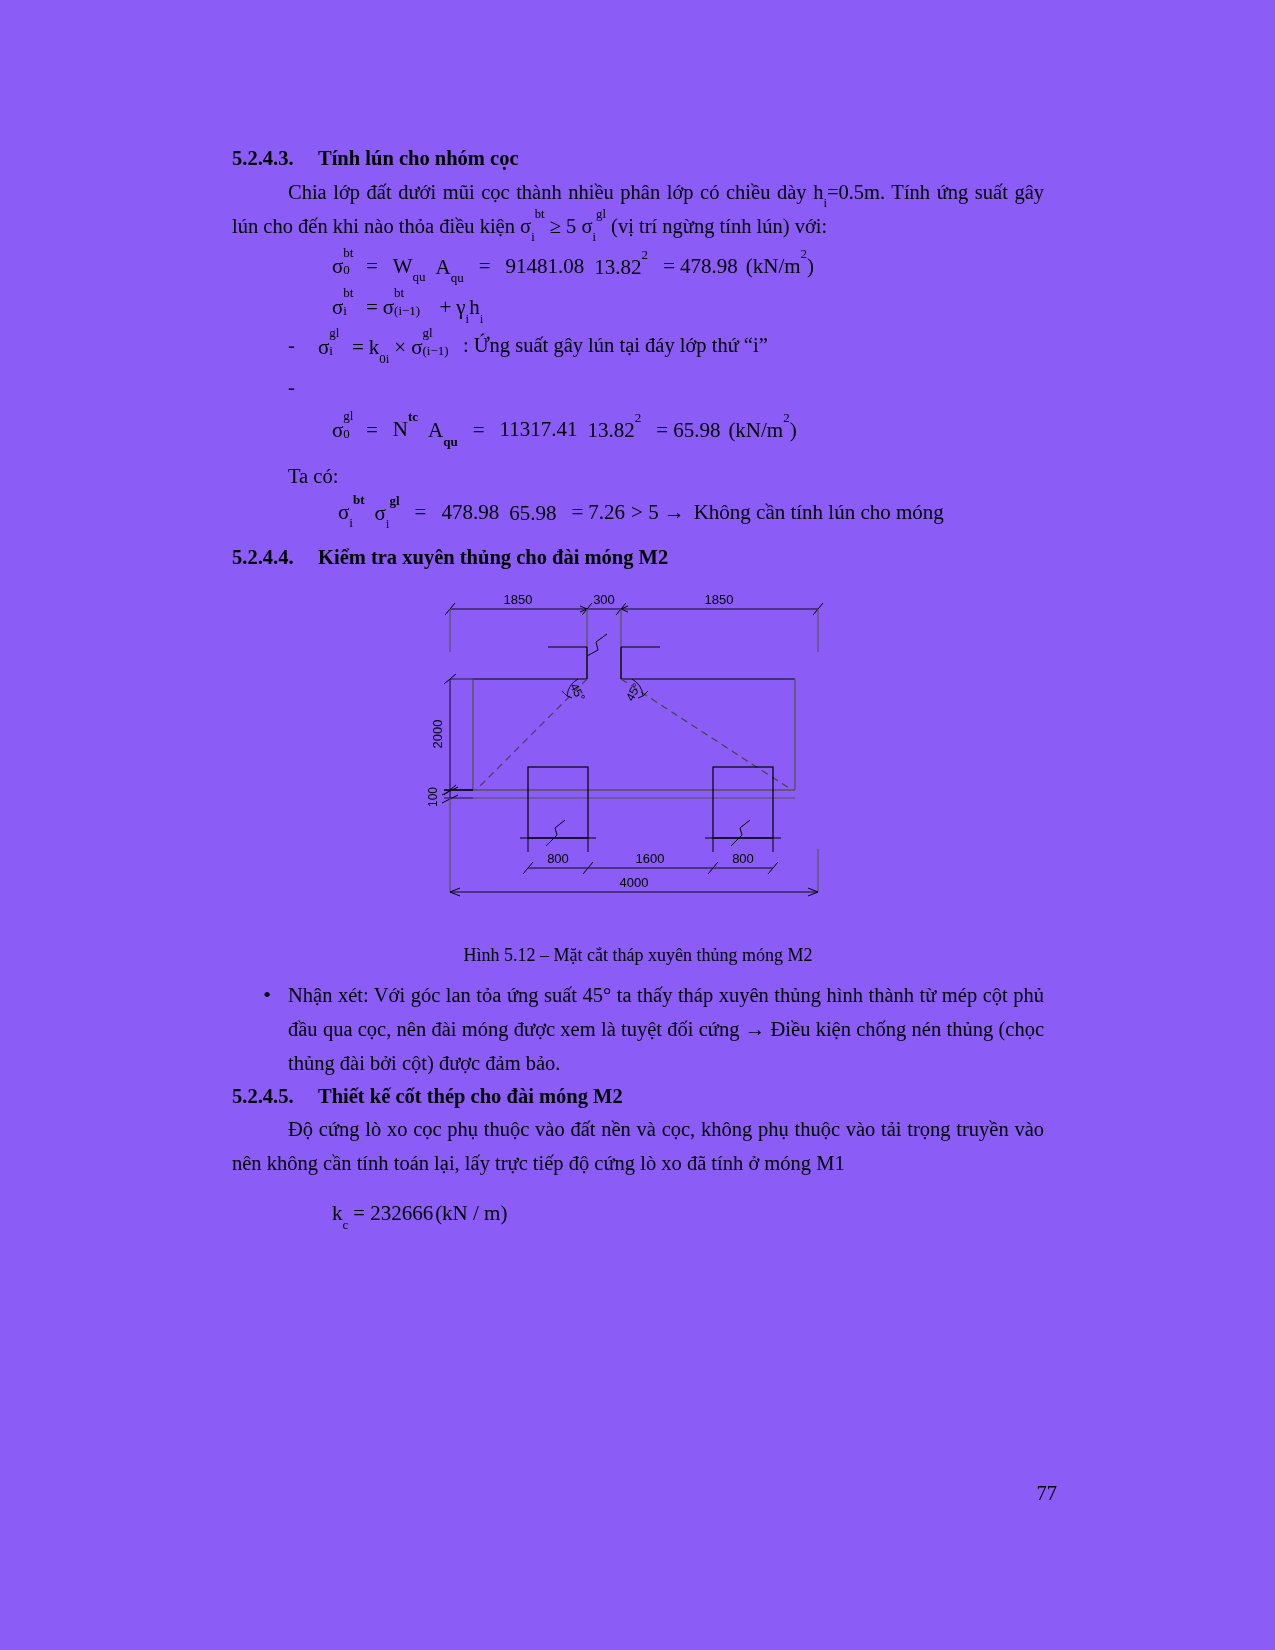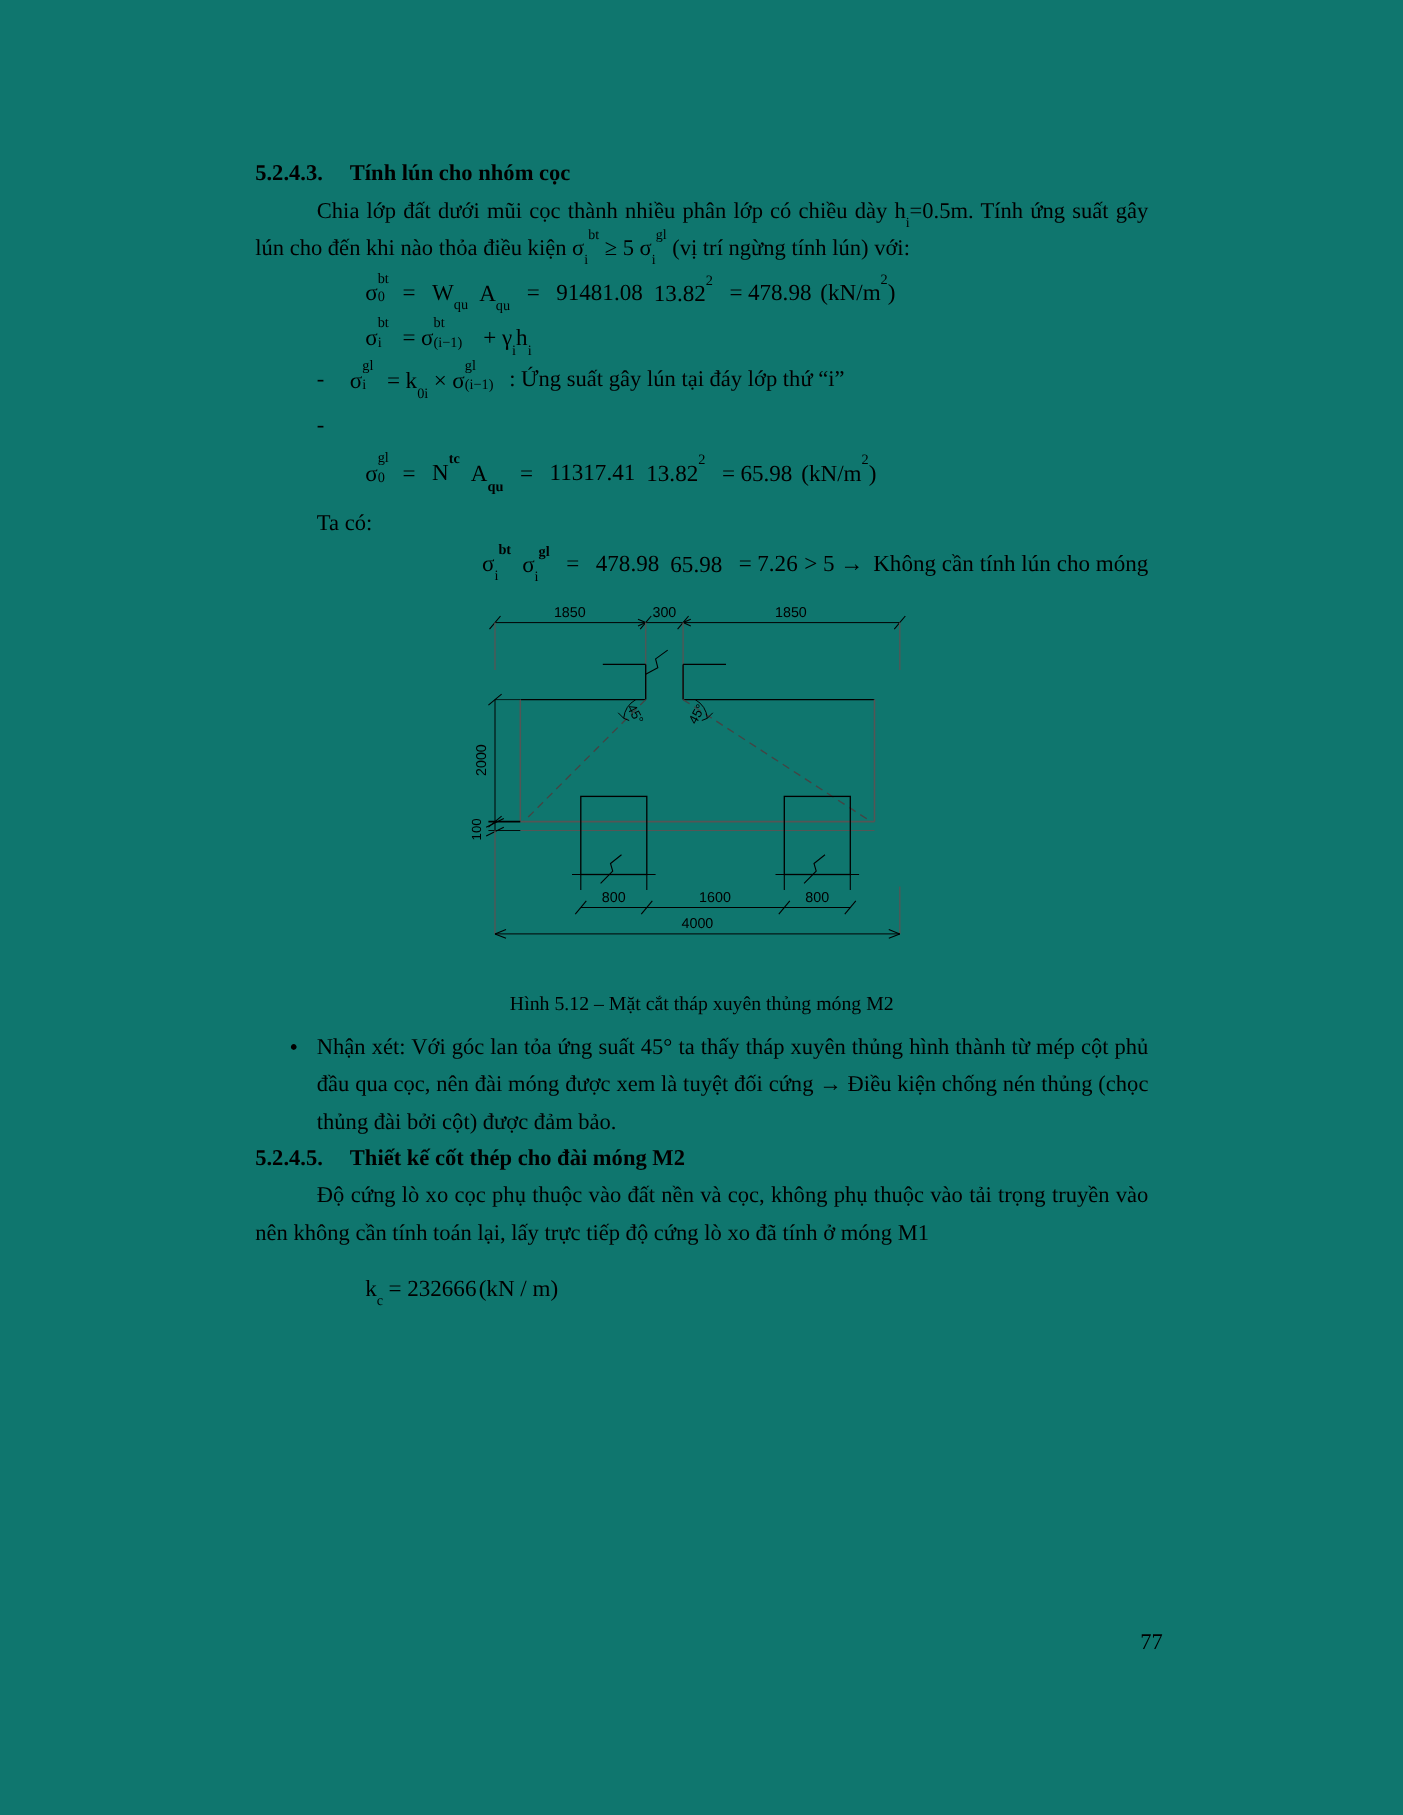--- a/index.html
+++ b/index.html
@@ -8,21 +8,21 @@
     background: #ffffff;
   }
   body {
     font-family: "Liberation Serif", "DejaVu Serif", serif;
     color: #000000;
   }
   .page {
     position: relative;
     width: 1275px;
     height: 1650px;
-    background: #0f766e;
+    background: #8b5cf6;
     overflow: hidden;
   }
   .content {
     position: absolute;
     left: 232px;
     top: 148px;
     width: 812px;
   }
 
   
@@ -58,21 +58,21 @@
     font-size: 21px;
     line-height: 1.0;
     display: flex;
     align-items: center;
     justify-content: flex-start;
     white-space: nowrap;
   }
   .math.c1 { padding-left: 100px; }
   .math.c2 { padding-left: 100px; }
   .math.c3 { padding-left: 100px; }
-  .math.c4 { padding-left: 96px; justify-content: flex-end; }
+  .math.c4 { padding-left: 96px; }
 
   .sym { font-style: normal; }
   sub, sup {
     font-size: 0.62em;
     line-height: 0;
     position: relative;
   }
   sub { bottom: -0.28em; }
   sup { top: -0.52em; }
 
@@ -299,20 +299,23 @@
       </span>
       <span class="op">=</span>
       <span>7.26</span>
       <span style="width:6px"></span>
       <span>&gt; 5</span>
       <span class="op">→</span>
       <span style="width:4px"></span>
       <span>Không cần tính lún cho móng</span>
     </div>
 
+    <div class="heading" style="margin-top:22px">
+      <span class="num">5.2.4.4.</span><span>Kiểm tra xuyên thủng cho đài móng M2</span>
+    </div>
 
     <div class="figwrap">
       <svg width="420" height="350" viewBox="0 0 420 350">
         <g stroke="#000" fill="none" stroke-width="1">
 
           <line x1="22" y1="25" x2="390" y2="25" stroke-width="0.9"></line>
 
           <line x1="17" y1="31" x2="27" y2="19" stroke-width="1"></line>
           <line x1="154" y1="31" x2="164" y2="19" stroke-width="1"></line>
           <line x1="188" y1="31" x2="198" y2="19" stroke-width="1"></line>

